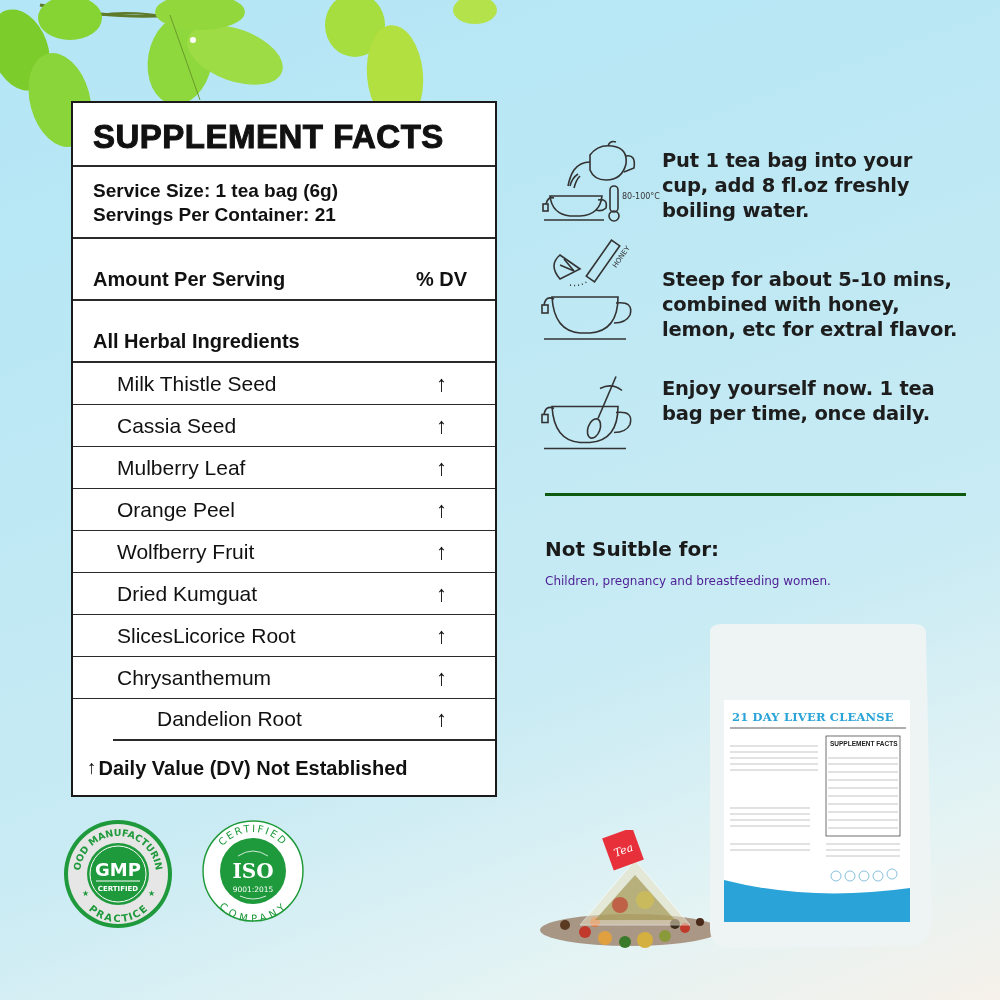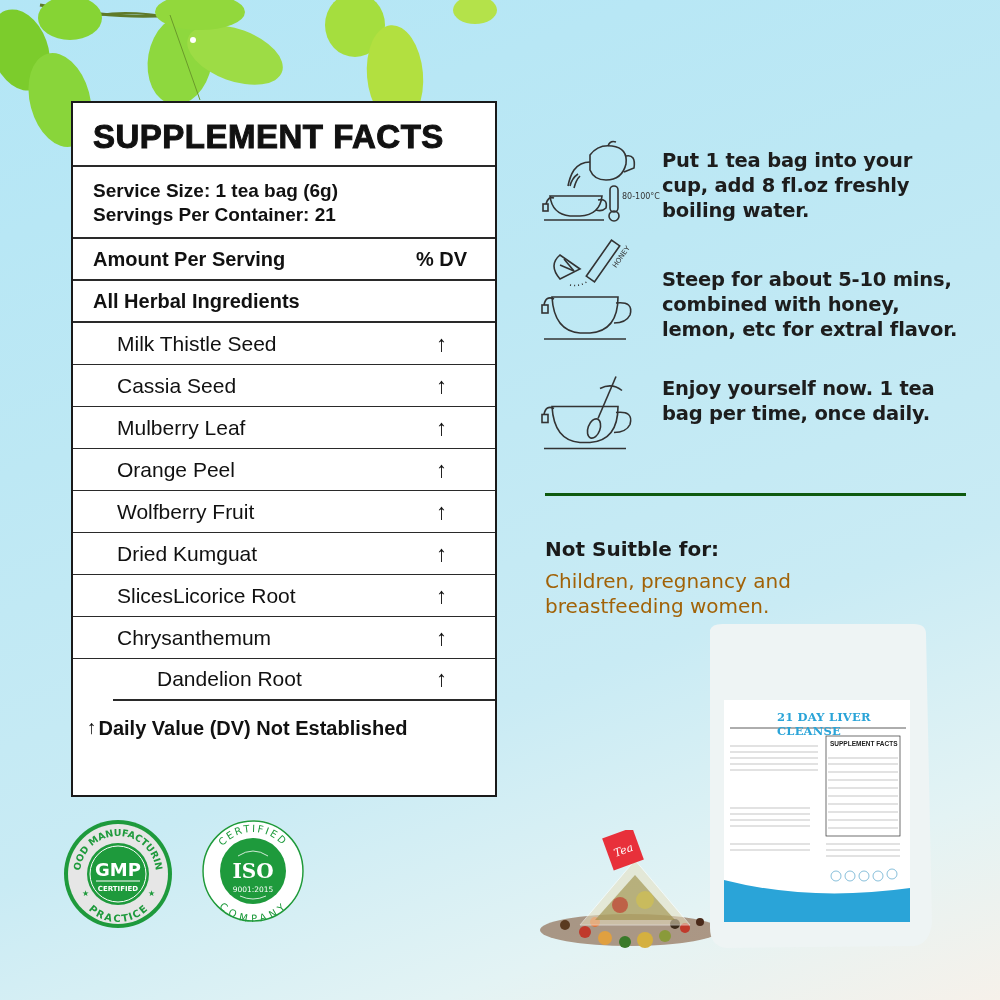--- a/index.html
+++ b/index.html
@@ -12,36 +12,36 @@
     .leaves { position: absolute; left: 0; top: 0; width: 1000px; height: 150px; pointer-events: none; }
     .facts {
       position: absolute; left: 71px; top: 101px; width: 426px; height: 696px;
       background: #ffffff; border: 2px solid #1a1a1a;
     }
     .facts .row { border-bottom: 2px solid #2a2a2a; display: flex; align-items: center; justify-content: space-between; padding: 0 18px 0 20px; }
     .facts .title-row { height: 64px; padding-left: 20px; padding-top: 6px; }
     .facts .title { font-family: "Liberation Sans", sans-serif; font-weight: 900; font-size: 33px; letter-spacing: 0.5px; color: #111; -webkit-text-stroke: 1px #111; }
     .facts .serving-row { height: 72px; display: block; padding-top: 12px; }
     .facts .serving-row div { font-weight: bold; font-size: 19px; color: #111; line-height: 24px; }
-    .facts .std-row { height: 42px; }
+    .facts .std-row { height: 42px; margin-top: 20px; }
     .facts .std-row .lbl { font-weight: bold; font-size: 20px; color: #111; }
     .facts .std-row .val { font-weight: bold; font-size: 20px; color: #111; }
     .facts .ing-row { height: 42px; padding-left: 44px; padding-right: 48px; border-bottom: 1.5px solid #2a2a2a; }
     .facts .ing-row .lbl { font-size: 21px; color: #111; }
     .facts .ing-row .arrow { font-size: 22px; color: #111; }
     .facts .foot { height: 54px; display: flex; align-items: center; padding-left: 14px; }
     .facts .foot .arrow { font-size: 19px; color: #111; margin-right: 2px; }
     .facts .foot .txt { font-weight: bold; font-size: 20px; color: #111; }
 
     .step { position: absolute; left: 540px; width: 440px; }
     .step .icon { position: absolute; left: 0; top: 0; width: 100px; height: 85px; }
     .step .text { position: absolute; left: 122px; top: 0; font-family: "DejaVu Sans", sans-serif; font-weight: bold; font-size: 19.5px; line-height: 25px; color: #1d1d1d; letter-spacing: -0.2px; }
     .divider { position: absolute; left: 545px; top: 493px; width: 421px; height: 3px; background: #0e5a0e; }
     .warn-title { position: absolute; left: 545px; top: 537px; font-family: "DejaVu Sans", sans-serif; font-weight: bold; font-size: 20px; color: #1a1a1a; }
-    .warn-text { position: absolute; left: 545px; top: 569px; width: 380px; font-family: "DejaVu Sans", sans-serif; font-size: 20px; line-height: 25px; color: #a16207; }
+    .warn-text { position: absolute; left: 545px; top: 569px; width: 380px; font-family: "DejaVu Sans", sans-serif; font-size: 12px; line-height: 25px; color: #4c1d95; }
 
     .badge { position: absolute; }
     .pouch { position: absolute; left: 700px; top: 622px; width: 236px; height: 330px; }
     .teabag { position: absolute; left: 525px; top: 830px; width: 200px; height: 130px; }
   </style>
 </head>
 <body>
 
 <svg class="leaves" viewBox="0 0 1000 150">
   <path d="M40 5 Q120 20 170 15" stroke="#5f7a2a" stroke-width="3" fill="none"></path>
@@ -272,15 +272,15 @@
       <line x1="126" y1="234" x2="200" y2="234"></line>
     </g>
     <g fill="none" stroke="#6aaed0" stroke-width="0.8">
       <circle cx="136" cy="254" r="5"></circle>
         <circle cx="150" cy="254" r="5"></circle>
         <circle cx="164" cy="254" r="5"></circle>
       <circle cx="178" cy="254" r="5"></circle>
         <circle cx="192" cy="252" r="5"></circle>
     </g>
   </svg>
-  <div style="position:absolute;left:32px;top:88px;font-family:'DejaVu Serif',serif;font-weight:bold;font-size:11.5px;color:#2aa4d8;letter-spacing:0.2px;margin-left:45px;">21 DAY LIVER CLEANSE</div>
+  <div style="position:absolute;left:32px;top:88px;font-family:'DejaVu Serif',serif;font-weight:bold;font-size:11.5px;color:#2aa4d8;letter-spacing:0.2px;">21 DAY LIVER CLEANSE</div>
   <div style="position:absolute;left:130px;top:118px;font-family:'Liberation Sans',sans-serif;font-weight:bold;font-size:6.5px;color:#222;">SUPPLEMENT FACTS</div>
 </div>
 
 </body></html>

